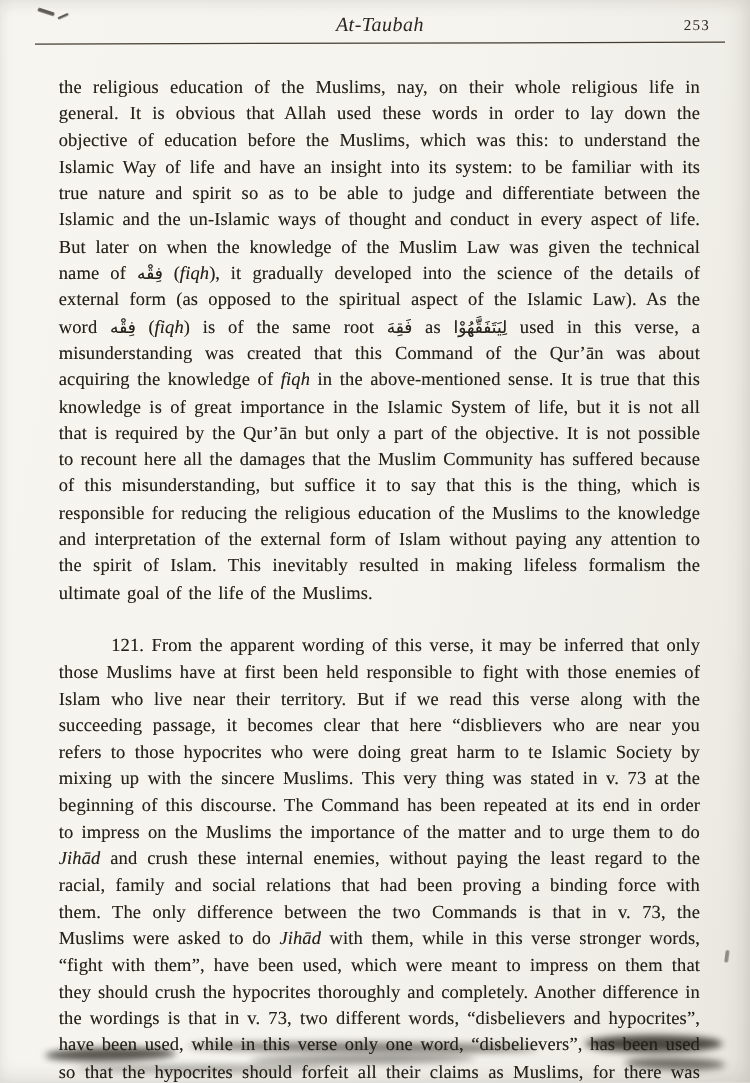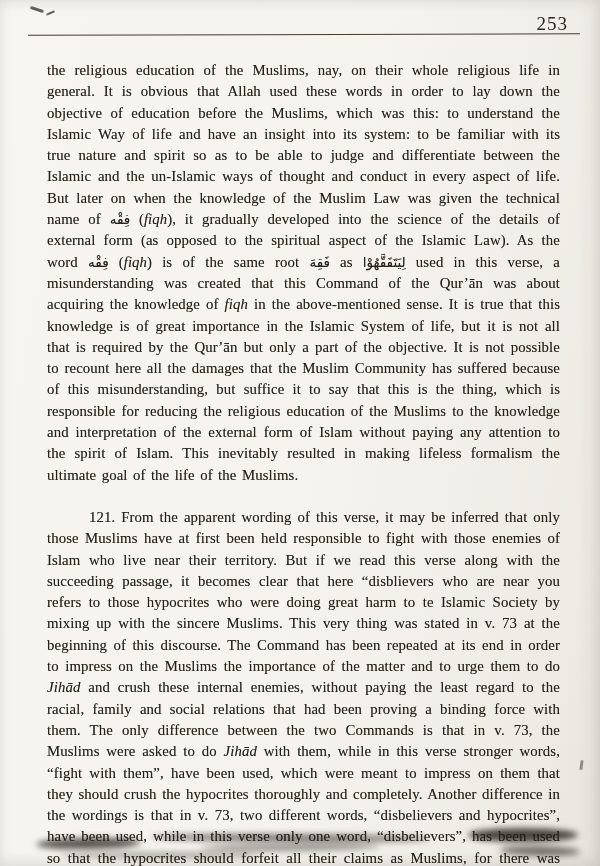--- a/index.html
+++ b/index.html
@@ -20,21 +20,21 @@
     overflow: hidden;
   }
   .header { position: absolute; top: 10px; left: 30px; right: 22px; height: 22px; }
   .header-title {
     position: absolute; left: 0; right: 0; top: 2px;
     text-align: center; font-style: italic;
     font-size: 16px; letter-spacing: 0.4px; color: #2a2620;
   }
   .page-number {
     position: absolute; right: 10px; top: 3px;
-    font-size: 19px; letter-spacing: 1px; color: #2a2620;
+    font-size: 12px; letter-spacing: 1px; color: #2a2620;
   }
   .rule {
     position: absolute; top: 34px; left: 28px; right: 20px;
     height: 0; border-top: 1.4px solid #433d33;
     transform: rotate(-0.15deg);
   }
   .body-text {
     position: absolute; top: 46px; left: 33px; right: 26px;
     font-size: 14.8px; line-height: 21.3px;
     text-align: justify; text-justify: inter-word;
@@ -64,20 +64,21 @@
   .ink-1 { left: 30px; top: 8px;  width: 14px; height: 2.5px; transform: rotate(18deg); }
   .ink-2 { left: 46px; top: 12px; width: 9px;  height: 2px;   transform: rotate(-24deg); }
   .ink-3 { left: 580px; top: 760px; width: 3px; height: 10px; opacity: .45; transform: rotate(8deg); }
 </style>
 </head>
 <body>
 
 <div class="page">
 
   <div class="header">
+    <div class="header-title">At-Taubah</div>
     <div class="page-number">253</div>
   </div>
 
   <div class="rule"></div>
 
   <div class="body-text">
       <p class="para"><span class="normal">the religious education of the Muslims, nay, on their whole religious life in general. It is obvious that Allah used these words in order to lay down the objective of education before the Muslims, which was this: to understand the Islamic Way of life and have an insight into its system: to be familiar with its true nature and spirit so as to be able to judge and differentiate between the Islamic and the un-Islamic ways of thought and conduct in every aspect of life. But later on when the knowledge of the Muslim Law was given the technical name of </span><span class="arabic">فِقْه</span><span class="normal"> (</span><span class="italic">fiqh</span><span class="normal">), it gradually developed into the science of the details of external form (as opposed to the spiritual aspect of the Islamic Law). As the word </span><span class="arabic">فِقْه</span><span class="normal"> (</span><span class="italic">fiqh</span><span class="normal">) is of the same root </span><span class="arabic">فَقِهَ</span><span class="normal"> as </span><span class="arabic">لِيَتَفَقَّهُوْا</span><span class="normal"> used in this verse, a misunderstanding was created that this Command of the Qur’ān was about acquiring the knowledge of </span><span class="italic">fiqh</span><span class="normal"> in the above-mentioned sense. It is true that this knowledge is of great importance in the Islamic System of life, but it is not all that is required by the Qur’ān but only a part of the objective. It is not possible to recount here all the damages that the Muslim Community has suffered because of this misunderstanding, but suffice it to say that this is the thing, which is responsible for reducing the religious education of the Muslims to the knowledge and interpretation of the external form of Islam without paying any attention to the spirit of Islam. This inevitably resulted in making lifeless formalism the ultimate goal of the life of the Muslims.</span></p>
       <p class="para indent"><span class="normal">121. From the apparent wording of this verse, it may be inferred that only those Muslims have at first been held responsible to fight with those enemies of Islam who live near their territory. But if we read this verse along with the succeeding passage, it becomes clear that here “disblievers who are near you refers to those hypocrites who were doing great harm to te Islamic Society by mixing up with the sincere Muslims. This very thing was stated in v. 73 at the beginning of this discourse. The Command has been repeated at its end in order to impress on the Muslims the importance of the matter and to urge them to do </span><span class="italic">Jihād</span><span class="normal"> and crush these internal enemies, without paying the least regard to the racial, family and social relations that had been proving a binding force with them. The only difference between the two Commands is that in v. 73, the Muslims were asked to do </span><span class="italic">Jihād</span><span class="normal"> with them, while in this verse stronger words, “fight with them”, have been used, which were meant to impress on them that they should crush the hypocrites thoroughly and completely. Another difference in the wordings is that in v. 73, two different words, “disbelievers and hypocrites”, have been used, while in this verse only one word, “disbelievers”, has been used so that the hypocrites should forfeit all their claims as Muslims, for there was room for this concession in the word “hypocrite”.</span></p>
     </div>
 

